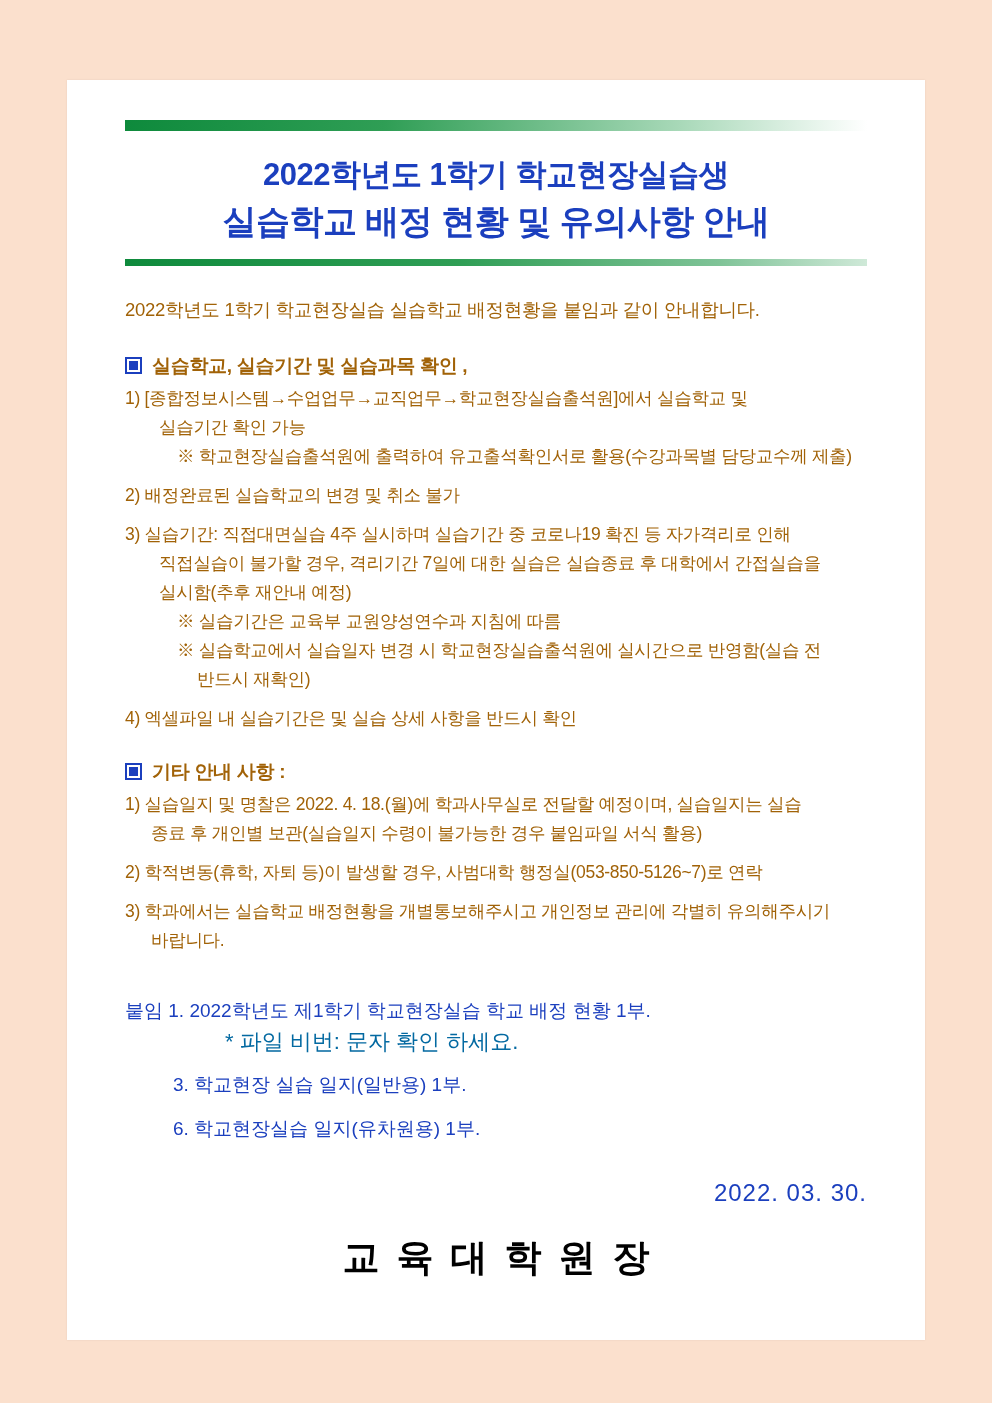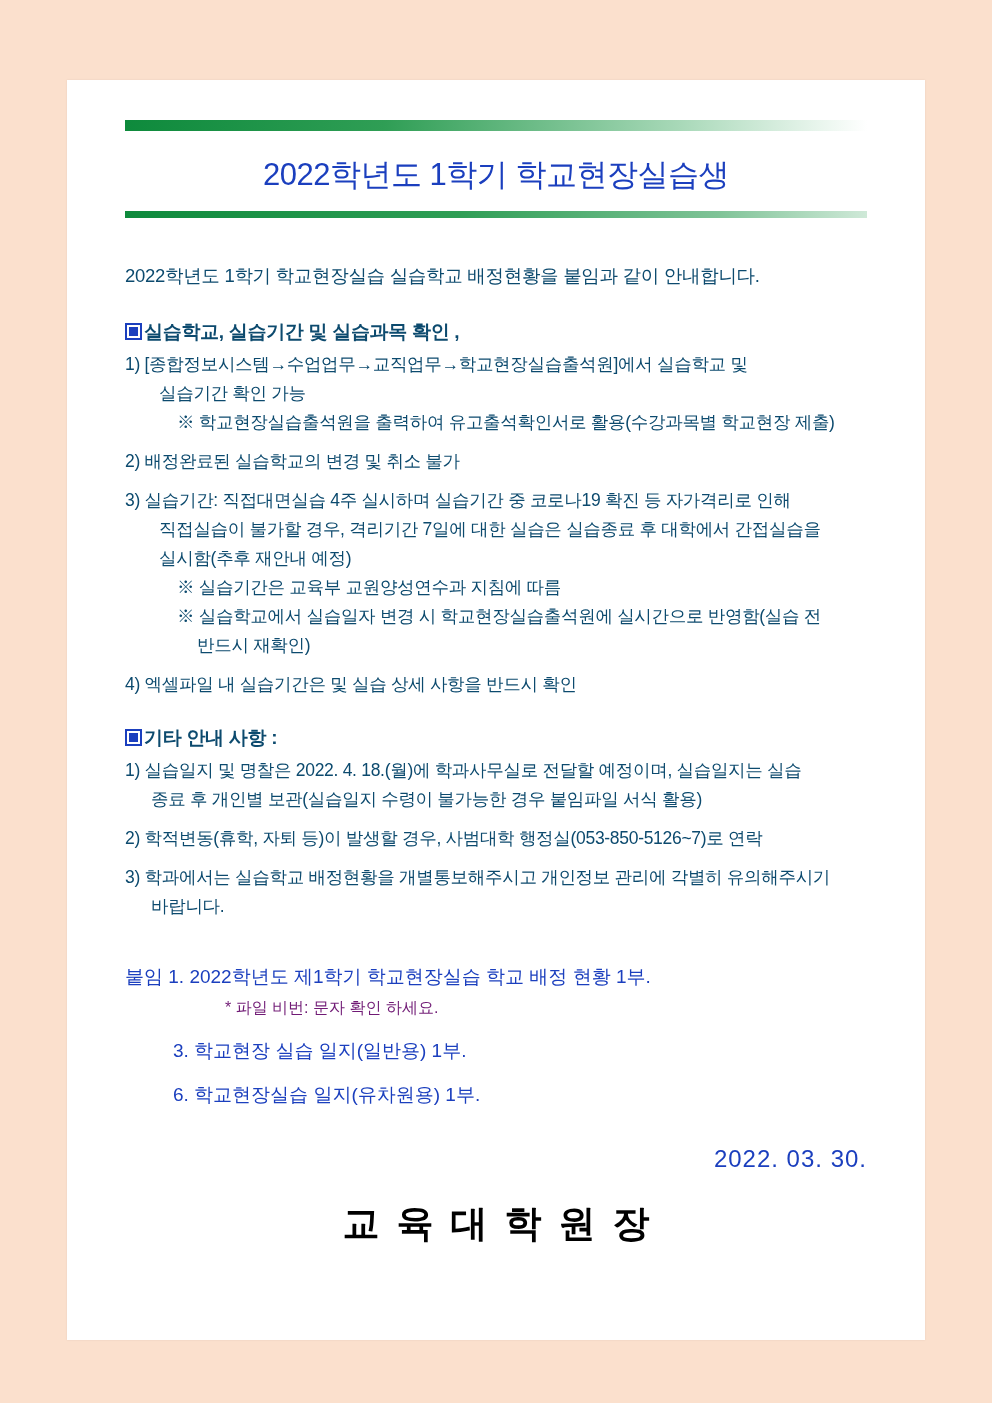--- a/index.html
+++ b/index.html
@@ -37,52 +37,52 @@
   }
   .bar-bottom {
     height: 7px;
     width: 100%;
     background: linear-gradient(to right, #0e8a3c 0%, #2f9e55 45%, #7fc397 80%, #cfe9d8 100%);
     margin-top: 14px;
   }
   .title-block {
     text-align: center;
     color: #1b3fbe;
-    font-weight: normal;
+    font-weight: bold;
     letter-spacing: -0.5px;
   }
   .title-line1 {
     font-size: 31px;
     line-height: 44px;
   }
   .title-line2 {
     font-size: 34px;
     line-height: 48px;
   }
   
   .content {
-    margin-top: 42px;
-    color: #0c4a6e;
+    margin-top: 28px;
+    color: #a16207;
     font-size: 17.5px;
     line-height: 29px;
     letter-spacing: -0.3px;
   }
   .intro {
     font-size: 18.5px;
     line-height: 31px;
     margin-bottom: 26px;
   }
   .sec-head {
     font-size: 19px;
     font-weight: bold;
     margin-top: 6px;
     margin-bottom: 4px;
     display: flex;
     align-items: center;
-    gap: 2px;
+    gap: 10px;
   }
   .sq {
     display: inline-block;
     width: 13px;
     height: 13px;
     border: 2px solid #1b3fbe;
     position: relative;
   }
   .sq::after {
     content: "";
@@ -112,22 +112,22 @@
     text-indent: 0;
   }
   
   .attach {
     margin-top: 40px;
     color: #1b3fbe;
     font-size: 19px;
     line-height: 32px;
   }
   .attach-note {
-    color: #701a75;
-    font-size: 16px;
+    color: #0369a1;
+    font-size: 22px;
     padding-left: 100px;
     line-height: 30px;
   }
   .attach-item {
     padding-left: 48px;
     margin-top: 12px;
   }
   .date {
     text-align: right;
     color: #1b3fbe;
@@ -148,39 +148,40 @@
 </head>
 <body>
 
 <div class="page">
   <div class="inner">
 
     <div class="bar-top"></div>
 
     <div class="title-block">
       <div class="title-line1">2022학년도 1학기 학교현장실습생</div>
+      <div class="title-line2">실습학교 배정 현황 및 유의사항 안내</div>
     </div>
 
     <div class="bar-bottom"></div>
 
     <div class="content">
 
       <div class="intro">2022학년도 1학기 학교현장실습 실습학교 배정현황을 붙임과 같이 안내합니다.</div>
 
       <div class="sec-head">
         <span class="sq"></span>
         <span>실습학교, 실습기간 및 실습과목 확인 ,</span>
       </div>
 
       <div class="item tight">
         <span>1)</span>
         <span>[종합정보시스템→수업업무→교직업무→학교현장실습출석원]에서 실습학교 및</span>
       </div>
       <div class="cont">실습기간 확인 가능</div>
-      <div class="sub2">※ 학교현장실습출석원을 출력하여 유고출석확인서로 활용(수강과목별 학교현장 제출)</div>
+      <div class="sub2">※ 학교현장실습출석원에 출력하여 유고출석확인서로 활용(수강과목별 담당교수께 제출)</div>
 
       <div class="item">
         <span>2)</span>
         <span>배정완료된 실습학교의 변경 및 취소 불가</span>
       </div>
 
       <div class="item">
         <span>3)</span>
         <span>실습기간: 직접대면실습 4주 실시하며 실습기간 중 코로나19 확진 등 자가격리로 인해</span>
       </div>

